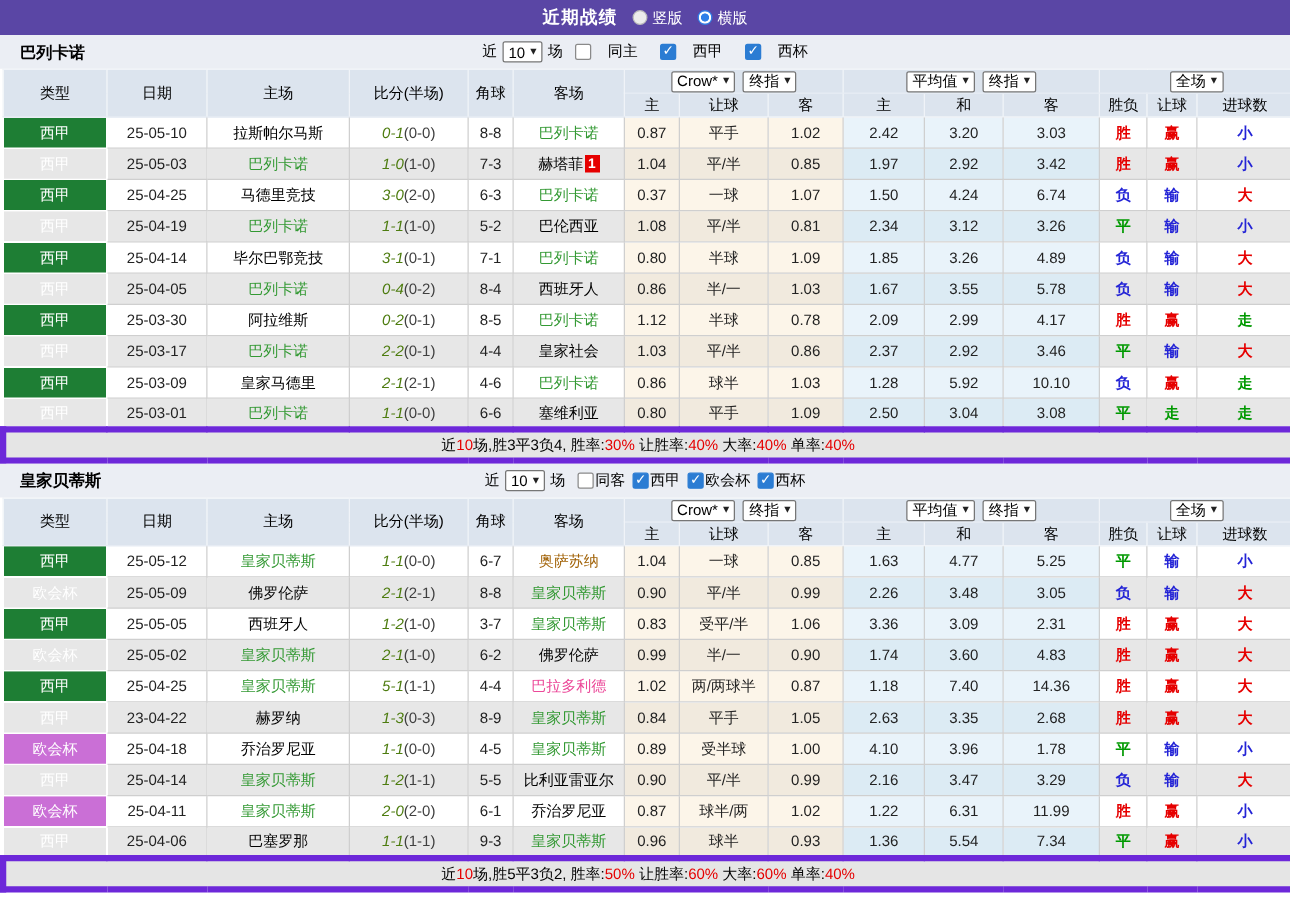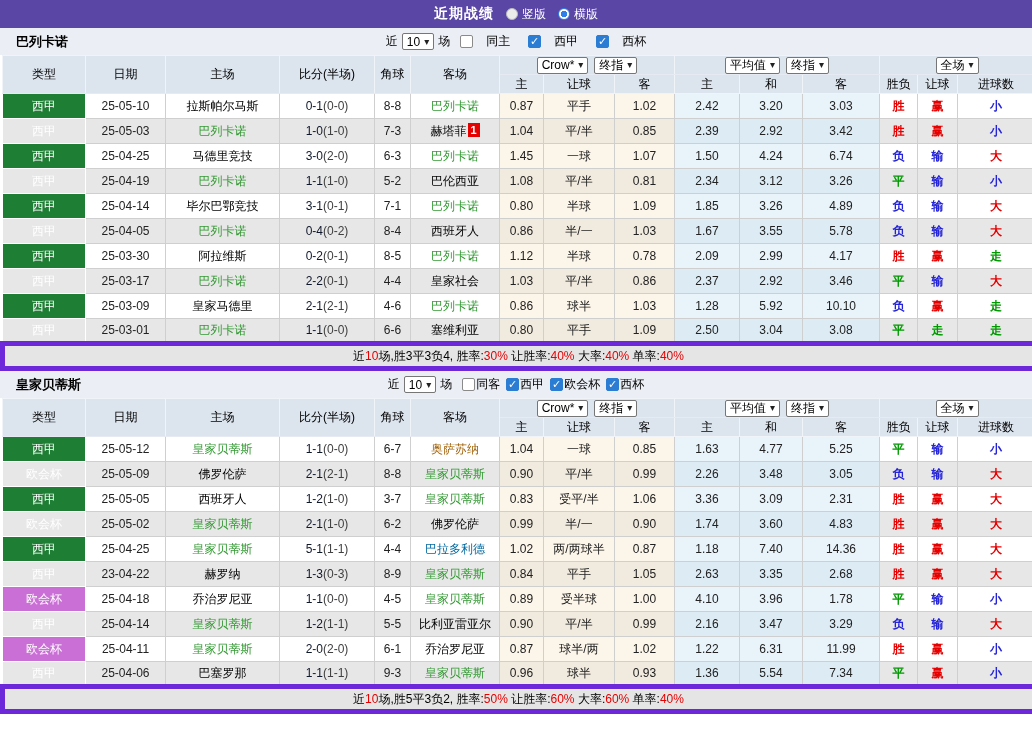--- a/index.html
+++ b/index.html
@@ -54,21 +54,21 @@
   }
   tbody tr.alt td { background:#e7e7e7; }
   td.c-crow { background:#fcf5e9; }
   tr.alt td.c-crow { background:#f1eade; }
   td.c-avg { background:#e9f3fa; }
   tr.alt td.c-avg { background:#dcebf4; }
   td.c-type { color:#fff; border-color:#fff; }
   td.lg-liga { background:#1e7e34; }
   td.lg-cup  { background:#ca6fd6; }
   td.c-res { font-weight:bold; }
-  .sc { color:#0f172a; }
+  .sc { color:#4d7c0f;font-style:italic; }
   .hf { color:#404040; }
   .card {
     display:inline-block; background:#e60000; color:#fff; font-weight:bold;
     width:12px; height:14px; line-height:14px; font-size:11px;
     text-align:center; margin-left:1px; vertical-align:1px;
   }
   tfoot td {
     border:5px solid #6d28d9; background:#e5e5e5; text-align:center;
     height:25px; color:#000;
   }
@@ -202,35 +202,35 @@
       <tr class="alt">
         <td class="c-type lg-liga">西甲</td>
         <td>25-05-03</td>
         <td><span style="color: rgb(51, 153, 51);">巴列卡诺</span></td>
         <td><span class="sc">1-0</span><span class="hf">(1-0)</span></td>
         <td>7-3</td>
         <td><span style="color: rgb(0, 0, 0);">赫塔菲</span><span class="card">1</span></td>
         <td class="c-crow">1.04</td>
         <td class="c-crow">平/半</td>
         <td class="c-crow">0.85</td>
-        <td class="c-avg">2.39</td>
+        <td class="c-avg">1.97</td>
         <td class="c-avg">2.92</td>
         <td class="c-avg">3.42</td>
         <td class="c-res" style="color: rgb(230, 0, 0);">胜</td>
         <td class="c-res" style="color: rgb(230, 0, 0);">赢</td>
         <td class="c-res" style="color: rgb(36, 36, 214);">小</td>
       </tr>
       <tr>
         <td class="c-type lg-liga">西甲</td>
         <td>25-04-25</td>
         <td><span style="color: rgb(0, 0, 0);">马德里竞技</span></td>
         <td><span class="sc">3-0</span><span class="hf">(2-0)</span></td>
         <td>6-3</td>
         <td><span style="color: rgb(51, 153, 51);">巴列卡诺</span></td>
-        <td class="c-crow">1.45</td>
+        <td class="c-crow">0.37</td>
         <td class="c-crow">一球</td>
         <td class="c-crow">1.07</td>
         <td class="c-avg">1.50</td>
         <td class="c-avg">4.24</td>
         <td class="c-avg">6.74</td>
         <td class="c-res" style="color: rgb(36, 36, 214);">负</td>
         <td class="c-res" style="color: rgb(36, 36, 214);">输</td>
         <td class="c-res" style="color: rgb(230, 0, 0);">大</td>
       </tr>
       <tr class="alt">
@@ -521,21 +521,21 @@
         <td class="c-res" style="color: rgb(230, 0, 0);">胜</td>
         <td class="c-res" style="color: rgb(230, 0, 0);">赢</td>
         <td class="c-res" style="color: rgb(230, 0, 0);">大</td>
       </tr>
       <tr>
         <td class="c-type lg-liga">西甲</td>
         <td>25-04-25</td>
         <td><span style="color: rgb(51, 153, 51);">皇家贝蒂斯</span></td>
         <td><span class="sc">5-1</span><span class="hf">(1-1)</span></td>
         <td>4-4</td>
-        <td><span style="color: #0369a1;">巴拉多利德</span></td>
+        <td><span style="color: #ec4899;">巴拉多利德</span></td>
         <td class="c-crow">1.02</td>
         <td class="c-crow">两/两球半</td>
         <td class="c-crow">0.87</td>
         <td class="c-avg">1.18</td>
         <td class="c-avg">7.40</td>
         <td class="c-avg">14.36</td>
         <td class="c-res" style="color: rgb(230, 0, 0);">胜</td>
         <td class="c-res" style="color: rgb(230, 0, 0);">赢</td>
         <td class="c-res" style="color: rgb(230, 0, 0);">大</td>
       </tr>

